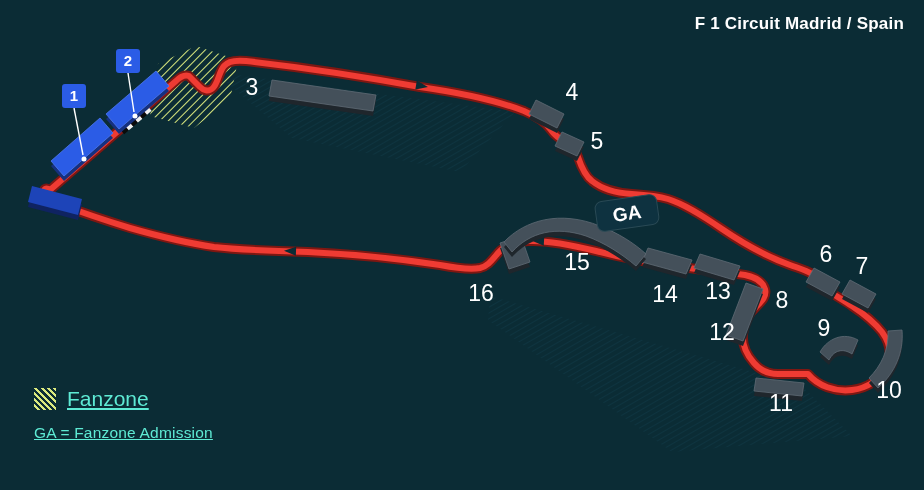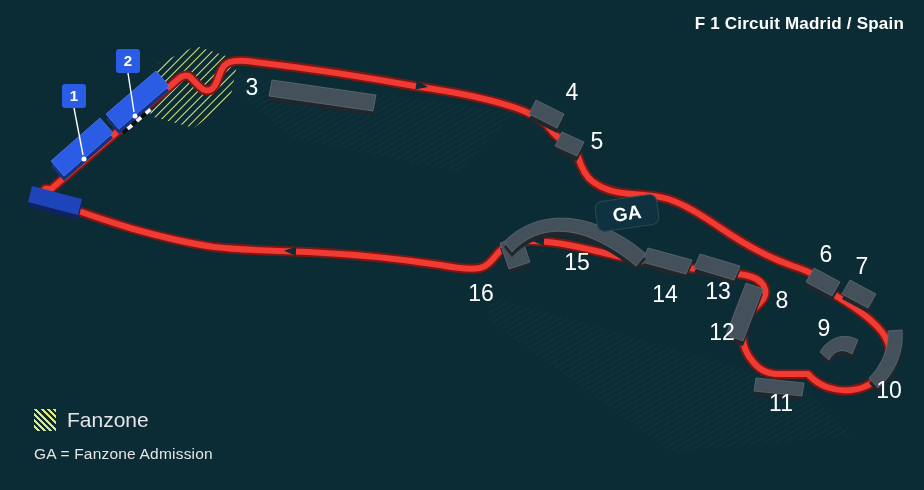--- a/index.html
+++ b/index.html
@@ -1,20 +1,20 @@
 <!DOCTYPE html>
 <html><head>
 <meta charset="utf-8">
 <style>
   html,body{margin:0;padding:0;background:#06222a;}
   .stage{position:relative;width:924px;height:490px;background:#0b2c35;overflow:hidden;
          font-family:"Liberation Sans",sans-serif;}
   .stage svg{position:absolute;left:0;top:0;}
   .map-title{position:absolute;top:14px;right:20px;color:#fff;font-size:17px;font-weight:700;letter-spacing:.2px;text-align:center;}
-  .legend{position:absolute;left:34px;top:408px;color:#e5e5e5;}
+  .legend{position:absolute;left:34px;top:387px;color:#5eead4;text-decoration:underline;}
   .legend-row{display:flex;align-items:center;gap:11px;}
   .swatch{width:22px;height:22px;
           background:repeating-linear-gradient(45deg,rgba(219,233,126,0) 0 2.2px,#dbe97e 2.2px 4.4px);}
   .legend-label{font-size:21px;font-weight:500;}
   .legend-ga{margin-top:13px;font-size:15.5px;font-weight:500;letter-spacing:.2px;}
   svg text{font-family:"Liberation Sans",sans-serif;fill:#fff;}
   .numlbl{font-size:23px;font-weight:500;text-anchor:middle;}
   .badge-num{font-size:15px;font-weight:700;text-anchor:middle;}
   .ga-text{font-size:19px;font-weight:700;text-anchor:middle;}
   .stand-top{fill:#44505a;stroke:#5f6b75;stroke-width:.8;}

